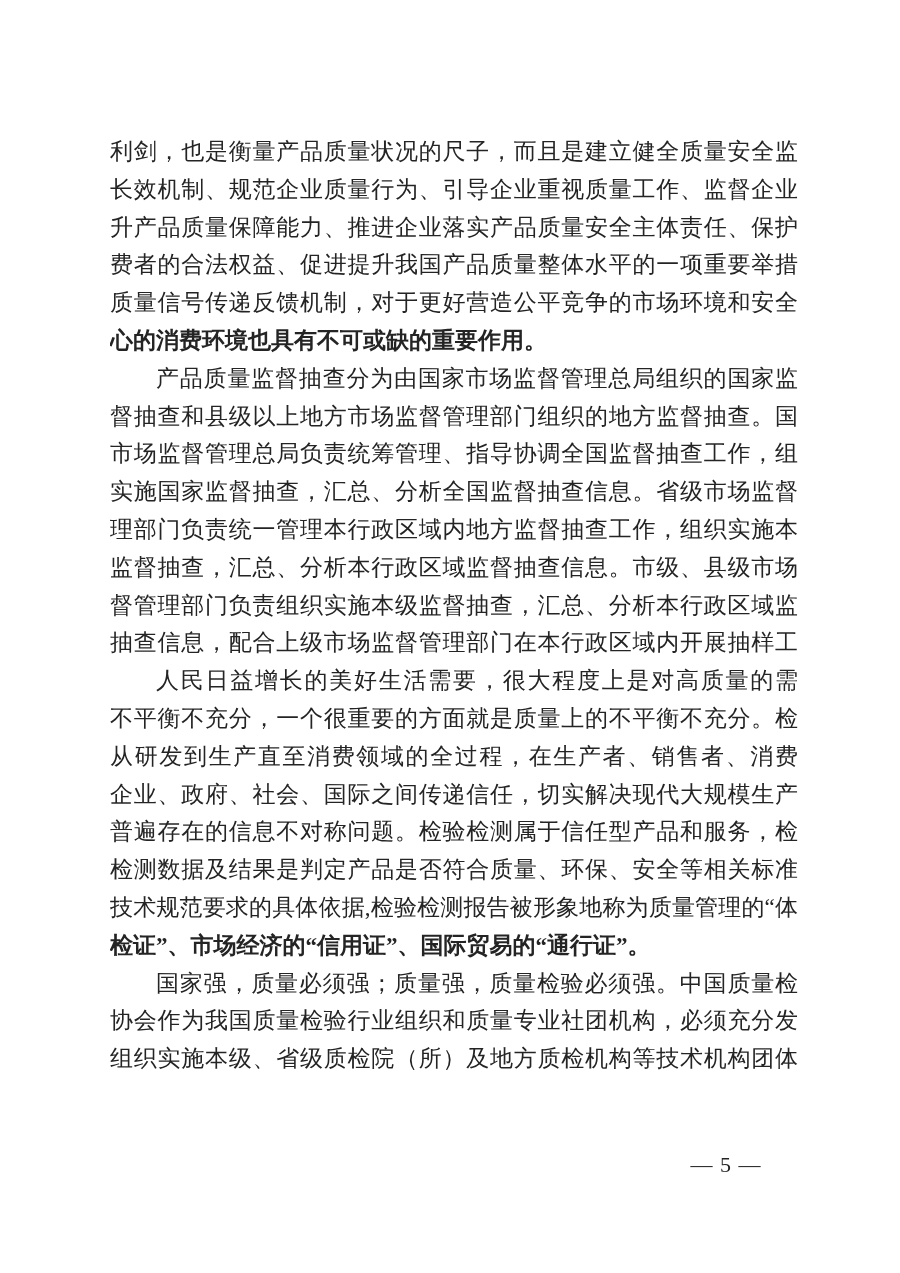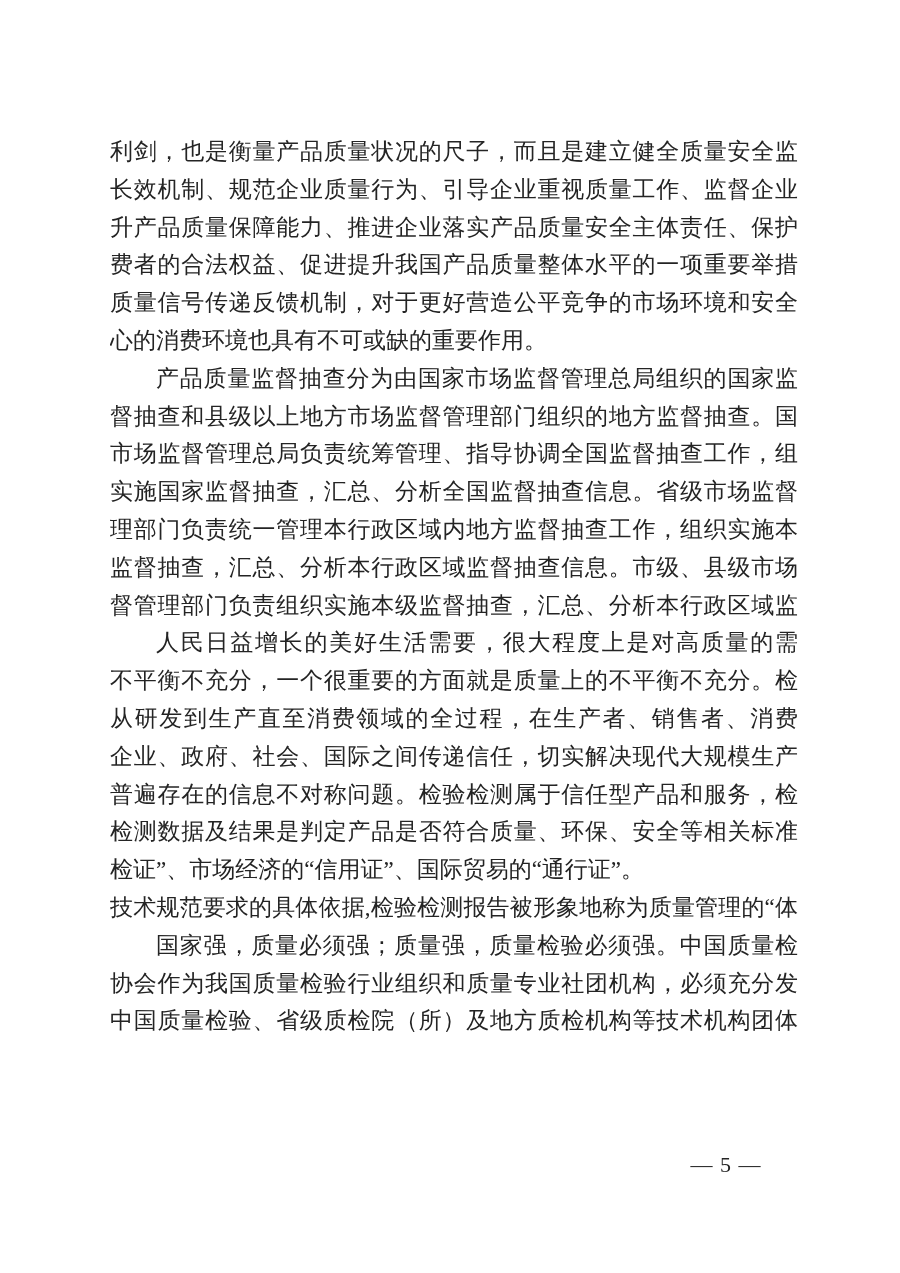--- a/index.html
+++ b/index.html
@@ -30,20 +30,21 @@
     text-align-last: justify;
     overflow: hidden;
     white-space: normal;
   }
   .line.indent {
     text-indent: 46px;
     font-family: Liberation Serif, serif;
   }
   .line.para-end {
     text-align-last: left;
+    font-weight: bold;
   }
   .page-number {
     position: absolute;
     top: 1150px;
     left: 687px;
     width: 78px;
     font-size: 22px;
     line-height: 30px;
     text-align: center;
     letter-spacing: 1px;
@@ -61,26 +62,27 @@
       <div class="line">费者的合法权益、促进提升我国产品质量整体水平的一项重要举措和</div>
       <div class="line">质量信号传递反馈机制，对于更好营造公平竞争的市场环境和安全放</div>
       <div class="line para-end">心的消费环境也具有不可或缺的重要作用。</div>
       <div class="line indent">产品质量监督抽查分为由国家市场监督管理总局组织的国家监</div>
       <div class="line">督抽查和县级以上地方市场监督管理部门组织的地方监督抽查。国家</div>
       <div class="line">市场监督管理总局负责统筹管理、指导协调全国监督抽查工作，组织</div>
       <div class="line">实施国家监督抽查，汇总、分析全国监督抽查信息。省级市场监督管</div>
       <div class="line">理部门负责统一管理本行政区域内地方监督抽查工作，组织实施本级</div>
       <div class="line">监督抽查，汇总、分析本行政区域监督抽查信息。市级、县级市场监</div>
       <div class="line">督管理部门负责组织实施本级监督抽查，汇总、分析本行政区域监督</div>
+      <div class="line">抽查信息，配合上级市场监督管理部门在本行政区域内开展抽样工</div>
       <div class="line indent">人民日益增长的美好生活需要，很大程度上是对高质量的需要；</div>
       <div class="line">不平衡不充分，一个很重要的方面就是质量上的不平衡不充分。检验</div>
       <div class="line">从研发到生产直至消费领域的全过程，在生产者、销售者、消费者、</div>
       <div class="line">企业、政府、社会、国际之间传递信任，切实解决现代大规模生产中</div>
       <div class="line">普遍存在的信息不对称问题。检验检测属于信任型产品和服务，检验</div>
       <div class="line">检测数据及结果是判定产品是否符合质量、环保、安全等相关标准和</div>
+      <div class="line">技术规范要求的具体依据,检验检测报告被形象地称为质量管理的“体</div>
       <div class="line para-end">检证”、市场经济的“信用证”、国际贸易的“通行证”。</div>
-      <div class="line">技术规范要求的具体依据,检验检测报告被形象地称为质量管理的“体</div>
       <div class="line indent">国家强，质量必须强；质量强，质量检验必须强。中国质量检验</div>
       <div class="line">协会作为我国质量检验行业组织和质量专业社团机构，必须充分发挥</div>
-      <div class="line">中国质量检验、省级质检院（所）及地方质检机构等技术机构团体</div>
+      <div class="line">组织实施本级、省级质检院（所）及地方质检机构等技术机构团体</div>
     </div>
   <div class="page-number">— 5 —</div>
 </div>
 
 </body></html>

